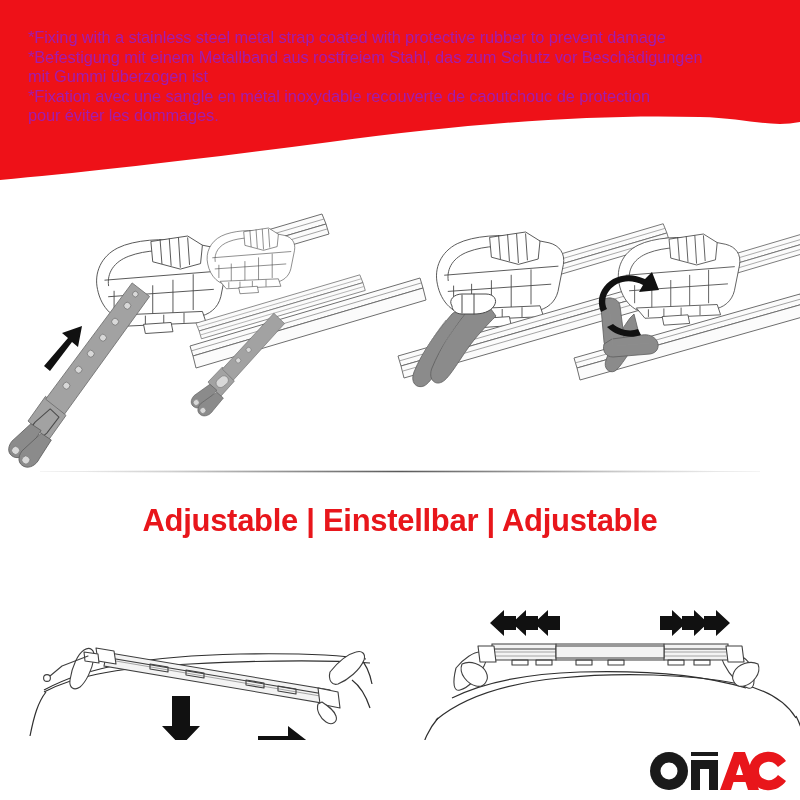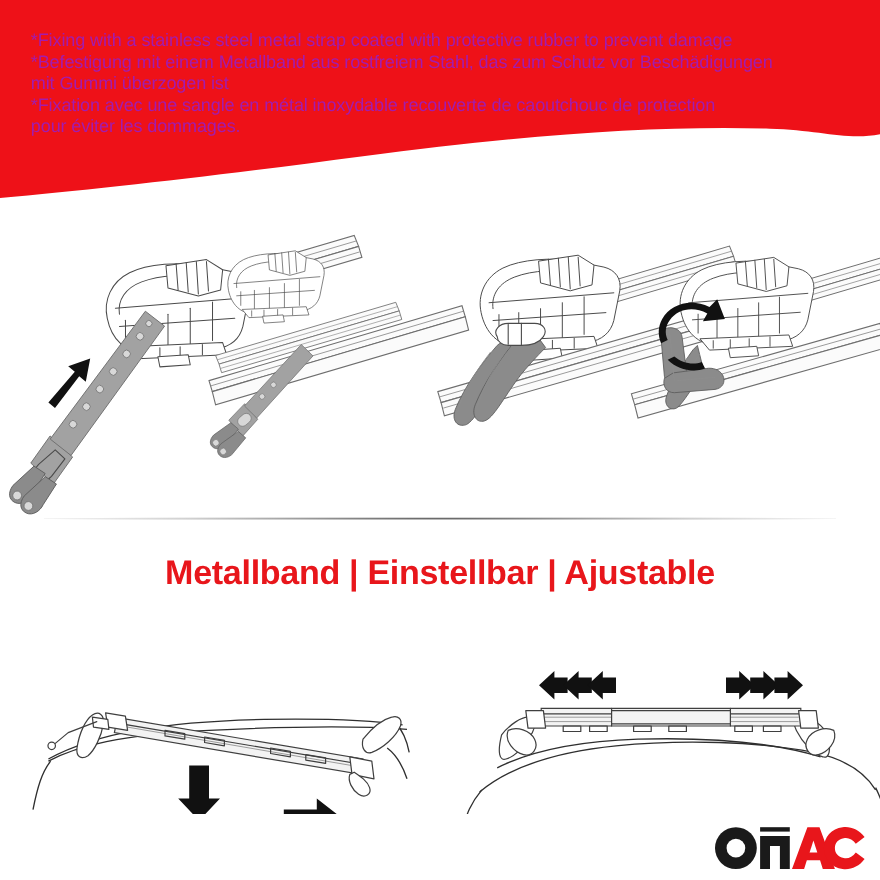--- a/index.html
+++ b/index.html
@@ -248,21 +248,21 @@
         <g>
           <path class="blk" d="M645,83 C628,75 610,80 602,94 C598,101 598,109 601,116 L607,113 C604,107 605,100 609,95 C616,85 630,82 643,89 L639,96 L659,94 L652,76 Z"></path>
           <path class="blk" d="M607,131 C616,140 630,143 641,139 L638,133 C630,136 620,134 613,128 Z"></path>
         </g>
       </g>
     </svg>
   </div>
 
   <div class="divider"></div>
 
-  <div class="headline">Metallband | Einstellbar | Ajustable</div>
+  <div class="headline">Adjustable | Einstellbar | Adjustable</div>
 
   <div class="bottom-strip">
     <svg width="800" height="180" viewBox="0 0 800 180">
       <defs>
         <style>
           .cln  { fill:none; stroke:#3f3f3f; stroke-width:1.1; stroke-linejoin:round; stroke-linecap:round; }
           .cfil { fill:#ffffff; stroke:#3f3f3f; stroke-width:1.1; stroke-linejoin:round; }
           .bar  { fill:#f3f3f3; stroke:#3f3f3f; stroke-width:1.1; }
           .barI { fill:none; stroke:#8f8f8f; stroke-width:0.8; }
           .ablk { fill:#111111; }

